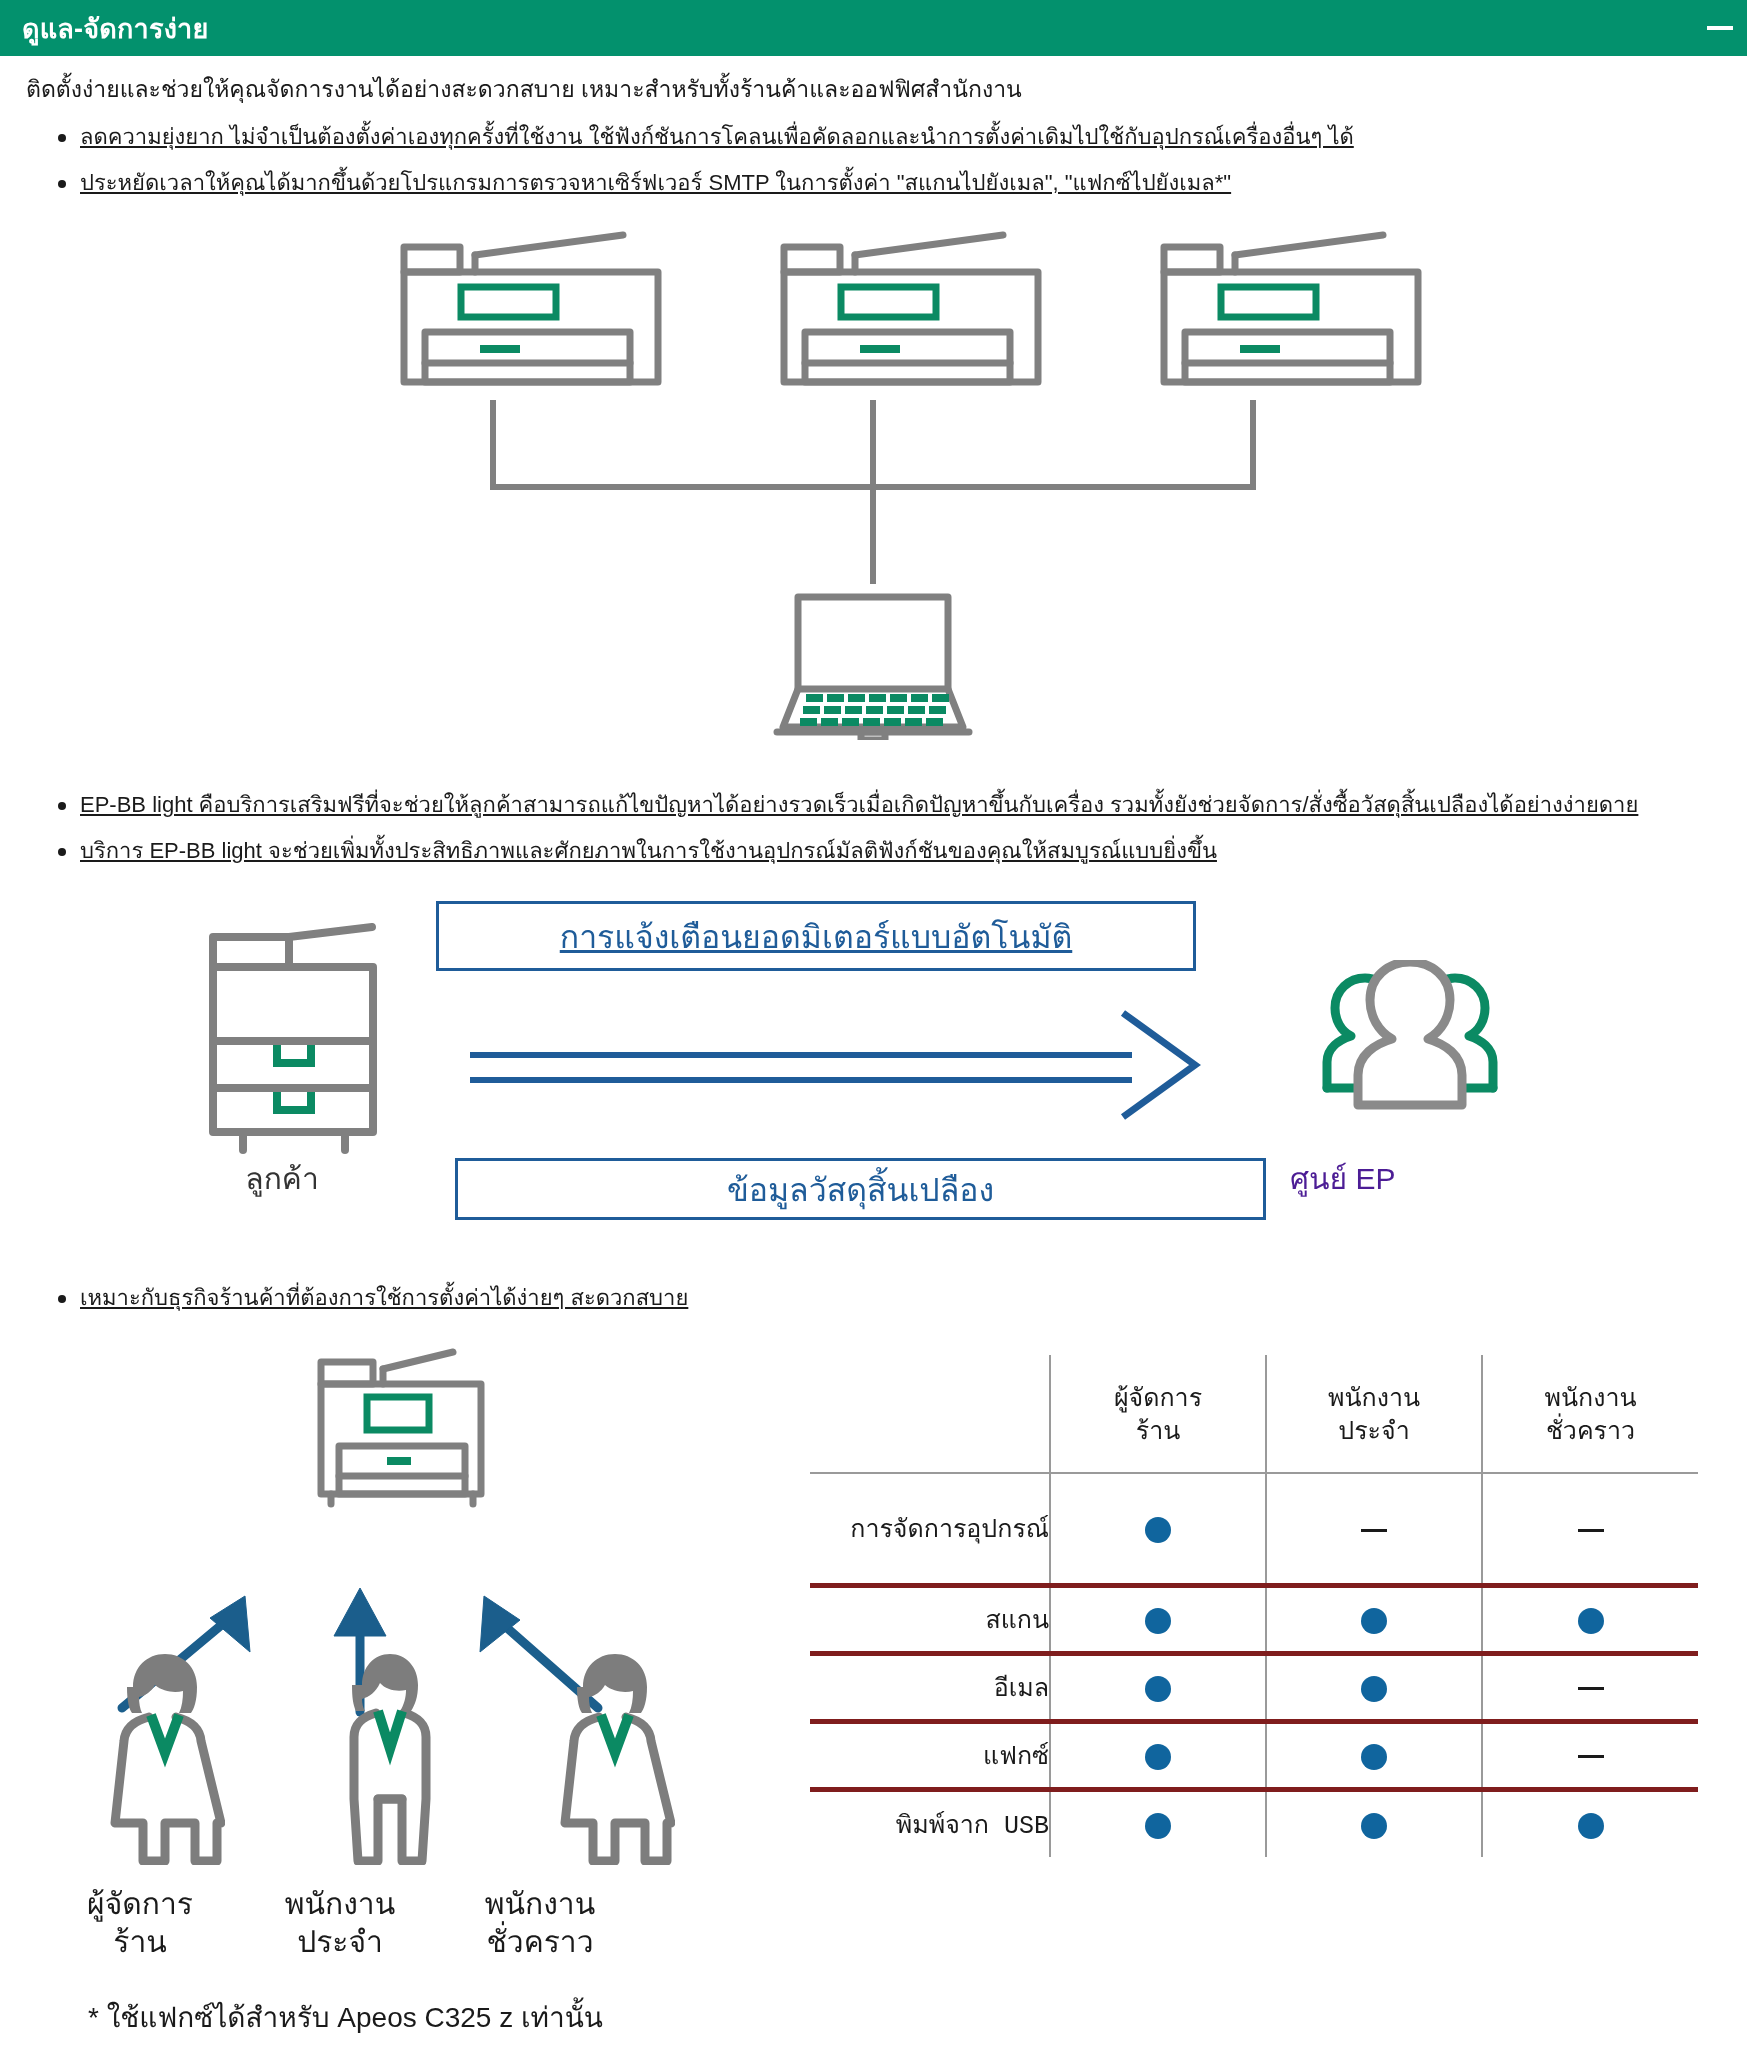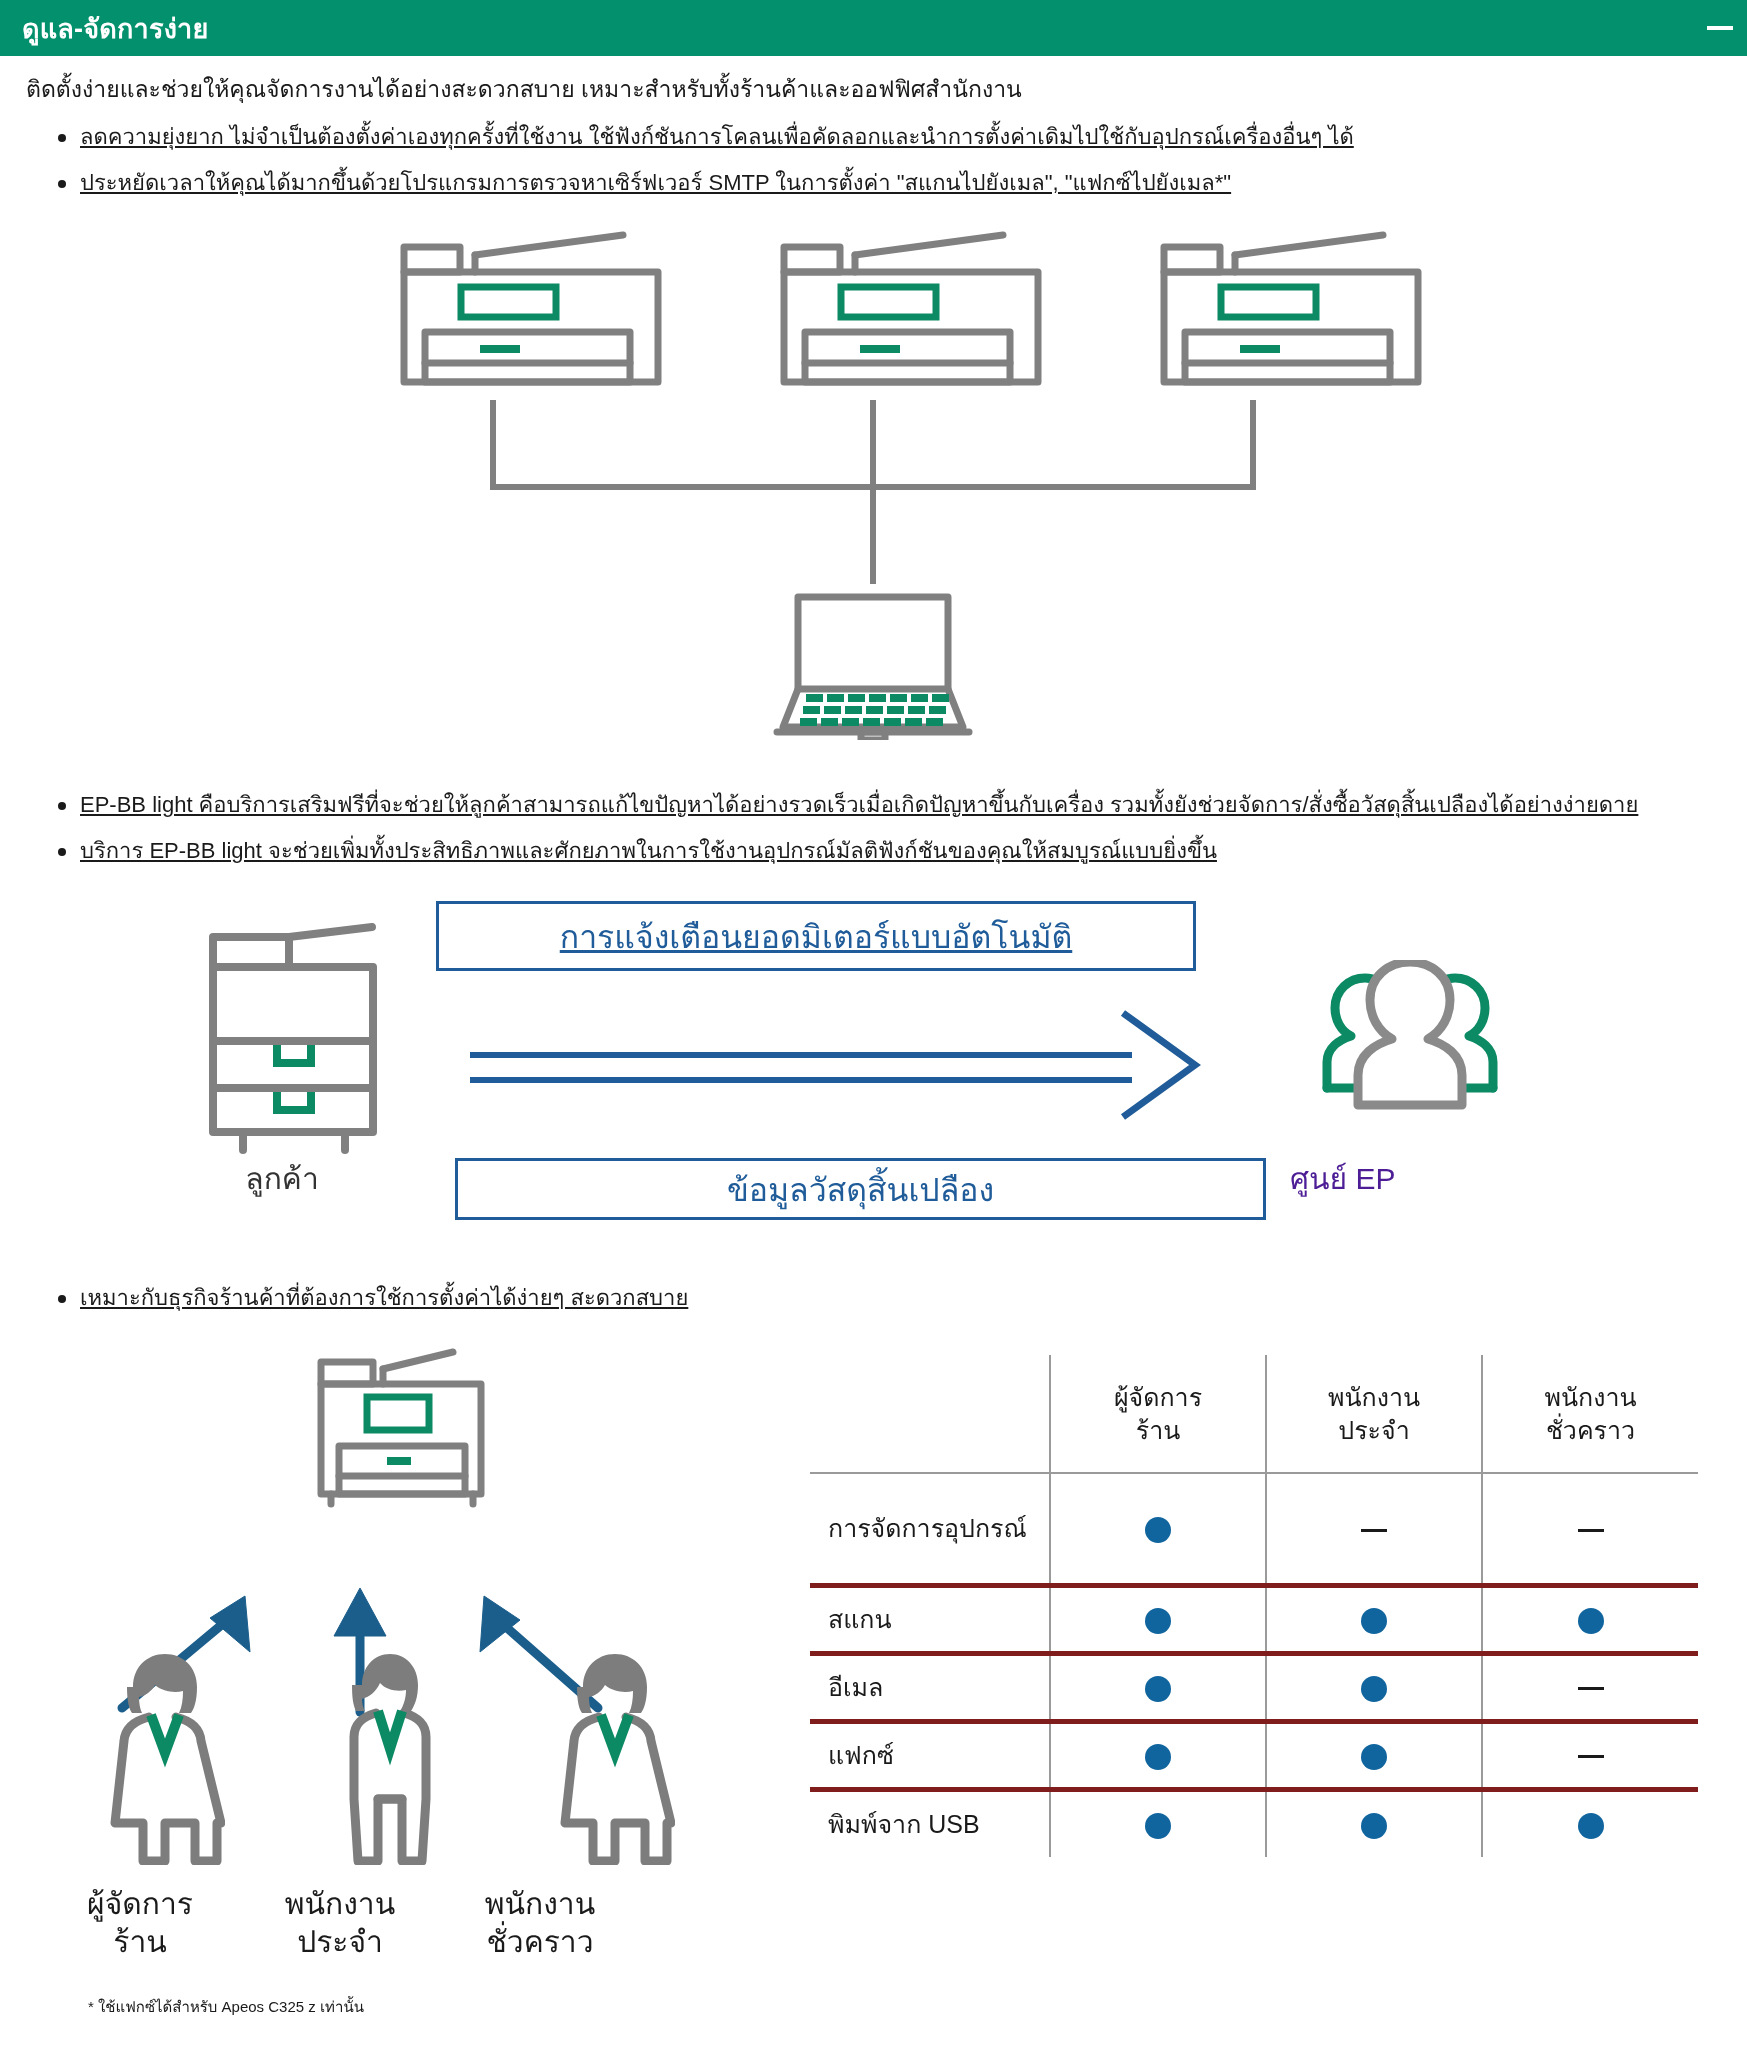--- a/index.html
+++ b/index.html
@@ -72,21 +72,21 @@
   }
   ul.bl li::before {
     content: "";
     position: absolute; left: 6px; top: 12px;
     width: 8px; height: 8px; border-radius: 50%;
     background: #1a1a1a;
   }
 
   .footnote {
     position: absolute; left: 88px; top: 1995px;
-    font-size: 15px;
+    font-size: 28px;
     white-space: nowrap;
   }
 
   
   .ico { position: absolute; }
 
   
   .net-line { position: absolute; background: #808080; }
 
   
@@ -137,23 +137,24 @@
     padding: 0;
     text-align: center;
     vertical-align: middle;
     color: #1a1a1a;
     font-weight: normal;
   }
   .cap-table thead th { height: 118px; line-height: 1.3; }
   .cap-table th.th-blank { width: 240px; }
   .cap-table th.th-col  { width: 216px; border-left: 2px solid #9a9a9a; }
   .cap-table tbody td.row-label {
-    text-align: left;
+    text-align: right;
     padding-left: 18px;
     white-space: nowrap;
+    font-family: Liberation Mono, monospace;
   }
   .cap-table tbody tr { border-top: 5px solid #7f1d1d; }
   .cap-table tbody tr:last-child { border-bottom: 0; }
   .cap-table tbody td.mark { border-left: 2px solid #9a9a9a; }
   .cap-table tbody tr.r-tall td { height: 112px; }
   .cap-table tbody tr.r-norm td { height: 68px; }
   .dot {
     display: inline-block;
     width: 26px; height: 26px; border-radius: 50%;
     background: #10659E;

